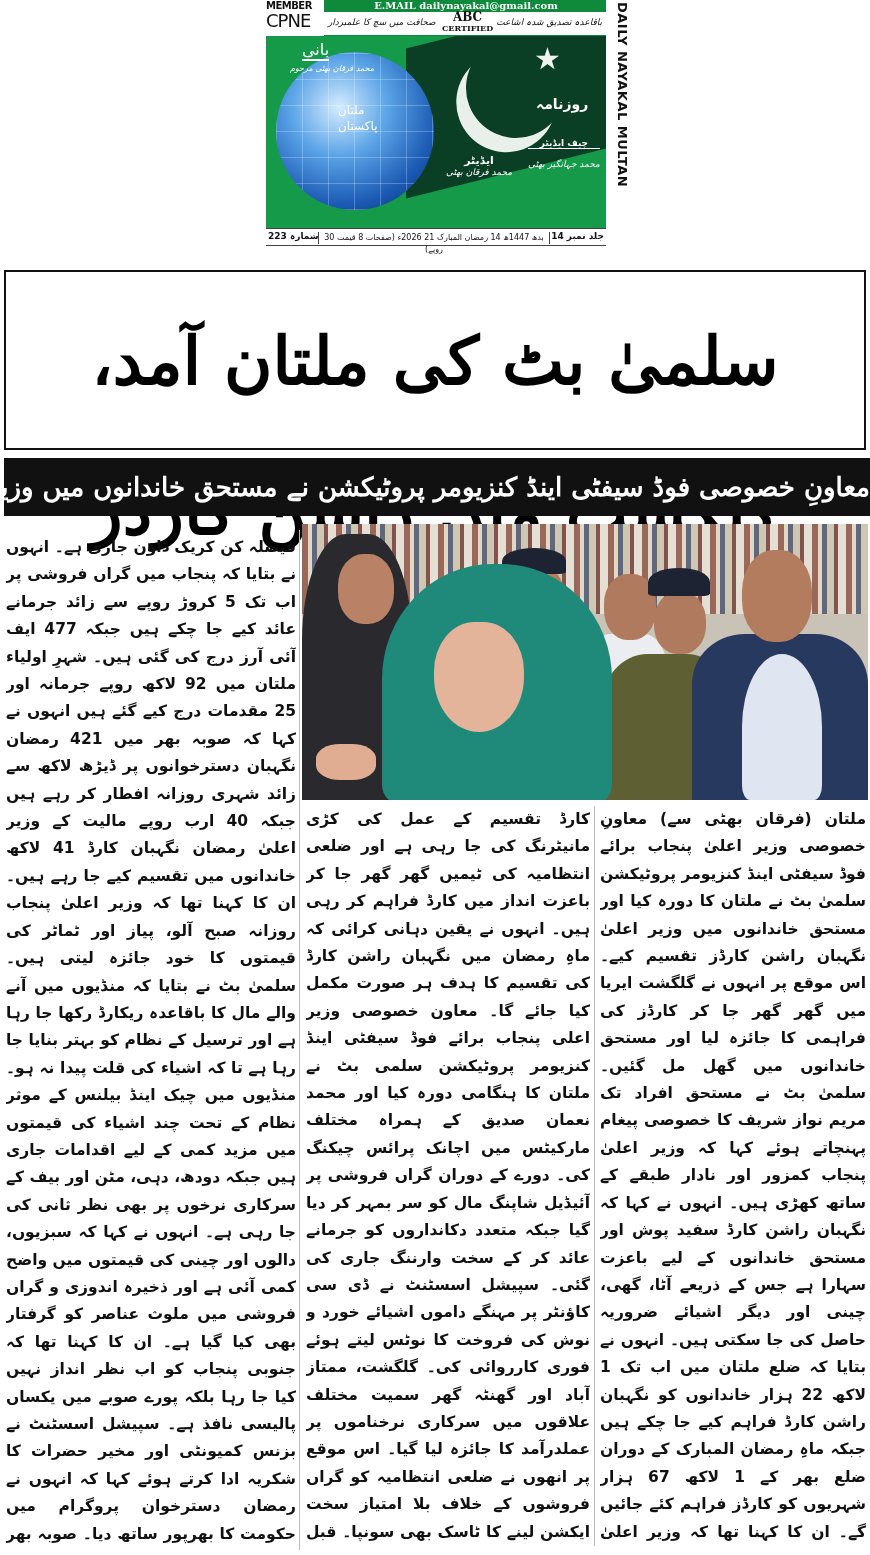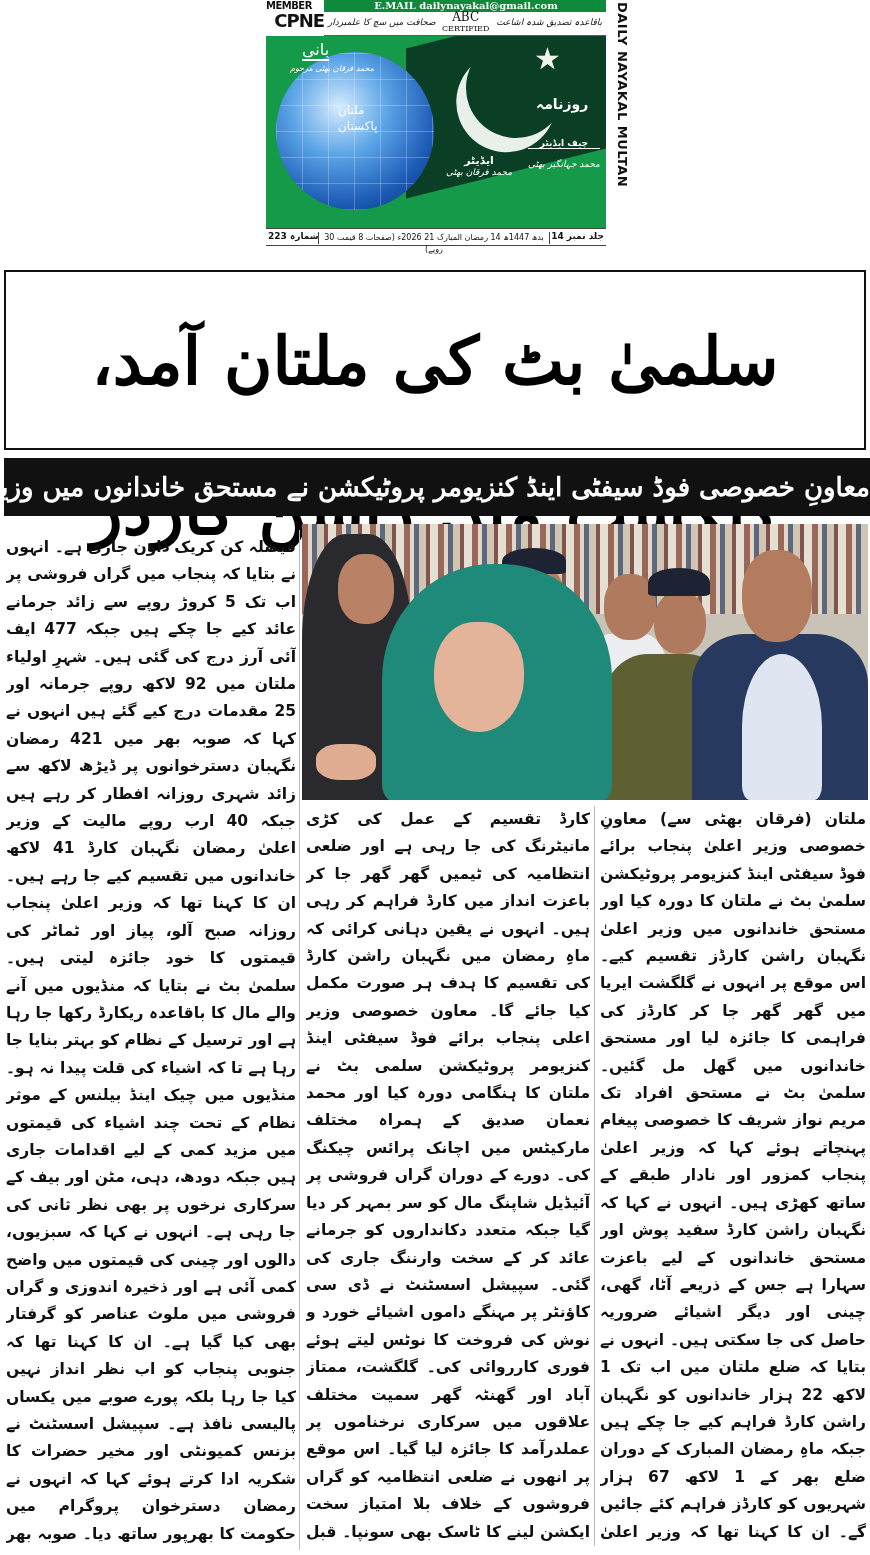--- a/index.html
+++ b/index.html
@@ -5,25 +5,25 @@
   * { box-sizing: border-box; margin: 0; padding: 0; }
   html, body { width: 870px; height: 1555px; background: #ffffff; overflow: hidden; }
   body { position: relative; font-family: "DejaVu Sans", sans-serif; color: #111; }
 
   
   .masthead { position: absolute; left: 266px; top: 0; width: 340px; height: 262px; }
   .mast-top { position: absolute; left: 0; top: 0; width: 340px; height: 12px; background: #0f8a3c; color: #fff;
     font-family: "DejaVu Serif", serif; font-size: 10px; font-weight: bold; text-align: center; line-height: 12px; padding-left: 60px; }
   .mast-member { position: absolute; left: 0; top: 0; width: 58px; height: 29px; background: #fff; z-index: 3; }
   .mast-member .m1 { display:block; font-family: "DejaVu Sans", sans-serif; font-weight: bold; font-size: 10px; line-height: 11px; letter-spacing: -0.5px; }
-  .mast-member .m2 { display:block; font-family: "DejaVu Sans", sans-serif; font-weight: bold; font-size: 18px; line-height: 20px; letter-spacing: -1px; text-align: right; }
+  .mast-member .m2 { display:block; font-family: "DejaVu Sans", sans-serif; font-weight: normal; font-size: 18px; line-height: 20px; letter-spacing: -1px; }
   .mast-strip { position: absolute; left: 58px; top: 12px; width: 282px; height: 24px; background: #fff; border-bottom: 1px solid #0f8a3c; }
   .mast-strip .s-left { position: absolute; left: 4px; top: 5px; font-size: 9px; direction: rtl; font-style: italic; }
   .mast-strip .s-right { position: absolute; right: 4px; top: 5px; font-size: 9px; direction: rtl; font-style: italic; }
-  .mast-strip .abc { position: absolute; left: 118px; top: 0; text-align: center; font-family: "DejaVu Serif", serif; font-weight: normal; line-height: 11px; }
+  .mast-strip .abc { position: absolute; left: 118px; top: 0; text-align: center; font-family: "DejaVu Serif", serif; font-weight: bold; line-height: 11px; }
   .mast-strip .abc .a1 { font-size: 12px; display:block; }
   .mast-strip .abc .a2 { font-size: 8px; display:block; }
   .mast-art { position: absolute; left: 0; top: 36px; width: 340px; height: 192px; background: #149a48; overflow: hidden; }
   .flag-dark { position: absolute; left: 140px; top: -20px; width: 260px; height: 150px; background: #0b3f25; transform: skewY(-14deg); }
   .crescent { position: absolute; left: 200px; top: 2px; width: 100px; height: 100px; border-radius: 50%; box-shadow: -14px 10px 0 0 #e9efe9; transform: rotate(-20deg); }
   .star { position: absolute; left: 268px; top: 8px; color: #eef3ee; font-size: 30px; line-height: 30px; }
   .globe { position: absolute; left: 10px; top: 16px; width: 158px; height: 158px; border-radius: 50%;
     background: radial-gradient(circle at 40% 35%, #d6ecff 0%, #5aa3e6 35%, #1b59b3 70%, #0c2f6b 100%); }
   .globe-grid { position: absolute; left: 10px; top: 16px; width: 158px; height: 158px; border-radius: 50%;
     background-image: repeating-linear-gradient(90deg, rgba(255,255,255,0.25) 0 1px, transparent 1px 26px), repeating-linear-gradient(0deg, rgba(255,255,255,0.25) 0 1px, transparent 1px 26px); }

